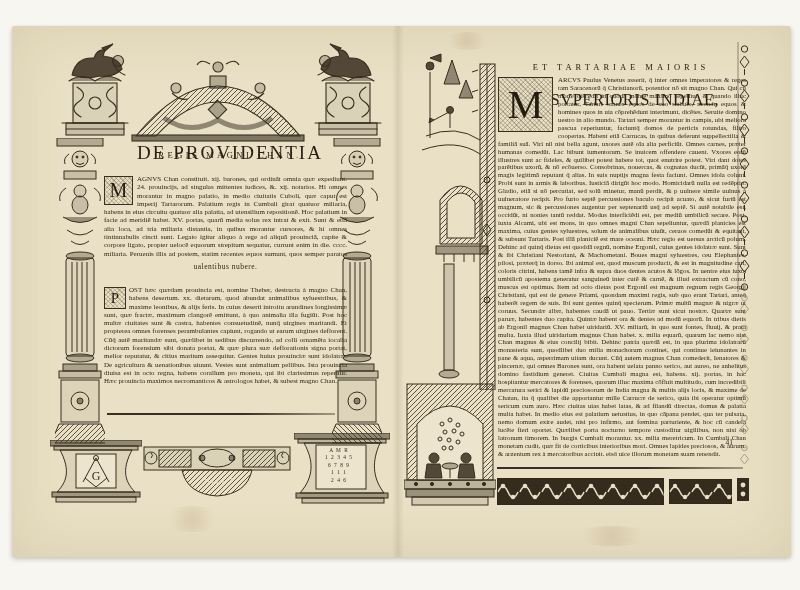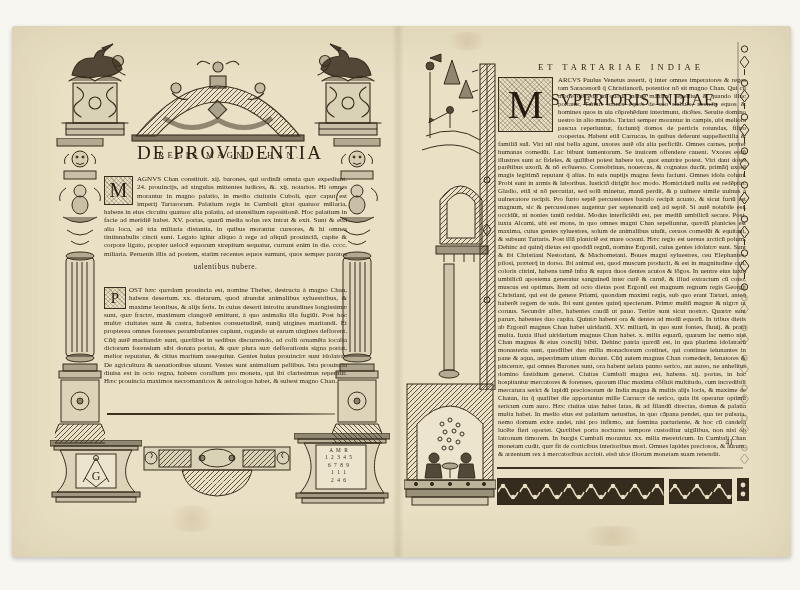--- a/index.html
+++ b/index.html
@@ -268,21 +268,21 @@
     <rect x="44" y="214" width="10" height="106" fill="rgba(56,46,31,.15)"></rect>
     <ellipse cx="49" cy="324" rx="10" ry="4" fill="rgba(56,46,31,.3)"></ellipse>
     <circle cx="87" cy="130" r="3"></circle>
           <circle cx="87" cy="250" r="3"></circle>
     <path d="M83,180 l4,6 4,-6 -4,-6 z"></path>
     <path d="M78,20 l-6,2 M78,40 l-6,2 M78,60 l-6,2"></path>
    </g>
   </svg>
 
   <div class="txt rt1" style="left:485px;top:16px;width:248px;">TA·SVPERIORIS INDIAE,</div>
-  <div class="txt rt2" style="left:485px;top:36px;width:248px;">ET TARTARIAE INDIAE</div>
+  <div class="txt rt2" style="left:485px;top:36px;width:248px;">ET TARTARIAE MAIORIS</div>
 
   <div class="txt rbody" style="left:486px;top:50px;width:248px;height:380px;">
     <span class="dc dc3">M</span><span>ARCVS Paulus Venetus asserit, q̄ inter omnes imperatores &amp; reges tam Saracenorū q̄ Christianorū, potentior nō sit magno Chan. Qui cū morte discedit in quodā monte maximo sepelitur, &amp; quando illuc portatur, Tartari omnes equos de suo stabulo, necnon equos &amp; homines quos in uia cōprehēdunt interimunt, dicētes. Seruite domino uestro in alio mundo. Tartari semper morantur in campis, ubi meliora pascua reperiuntur, faciuntq̄ domos de perticis rotundas, filtro coopertas. Habent etiā Carrucas, in quibus deferunt suppellectilia &amp; familiā suā. Viri nil nisi bella agunt, uxores autē oīa alia perficiūt. Omnes carnes, præter humanas comedūt. Lac bibunt iumentorum. Se inuicem offendere cauent. Vxores eorū illustres sunt ac fideles, &amp; quilibet potest habere tot, quot enutrire potest. Viri dant dotes parētibus uxorū, &amp; nō ecōuerso. Consobrinas, nouercas, &amp; cognatas ducūt, primāq̄ uxorē magis legitimā reputant q̄ alias. In suis nuptijs magna festa faciunt. Omnes idola colunt. Probi sunt in armis &amp; laboribus. Iusticiā dirigūt hoc modo. Homicidarū nulla est redēptio. Gladio, etiā si nō percutiat, sed solū minetur, manū perdit, &amp; p uulnere simile uulnus à uulneratore recipit. Pro furto septē percussiones baculo recipit acuato, &amp; sicut furtū est magnum, sic &amp; percussiones augentur per septenariū usq̄ ad septē. Si autē notabile est, occidūt, ni nonies tantū reddat. Modus interficiēdi est, per mediū umbilicū secare. Post, iuxta Alcami, ubi est mons, in quo omnes magni Chan sepeliuntur, quædā planicies est maxima, cuius gentes syluestres, solum de animalibus uiuūt, ceruos comedūt &amp; equitant, &amp; subsunt Tartaris. Post illā planiciē est mare oceani. Hæc regio est uersus arcticū polum. Dehinc ad quinq̄ dietas est quoddā regnū, nomine Ergonil, cuius gentes idolatræ sunt. Sunt &amp; ibi Christiani Nestoriani, &amp; Machometani. Boues magni syluestres, ceu Elephantes, pilosi, præterq̄ in dorso. Ibi animal est, quod muscum producit, &amp; est in magnitudine cati, coloris citrini, habens tamē infra &amp; supra duos dentes acutos &amp; lōgos. In uentre eius iuxta umbilicū apostema generatur sanguineū inter cutē &amp; carnē, &amp; illud extractum cū cono, muscus est optimus. Item ad octo dietas post Ergonil est magnum regnum regis Georgij Christiani, qui est de genere Priami, quondam maximi regis, sub quo erant Tartari, anteq̄ haberēt regem de suis. Ibi sunt gentes quinq̄ specierum. Primæ multū magnæ &amp; nigræ ut coruus. Secundæ albæ, habentes caudā ut pauo. Tertiæ sunt sicut nostræ. Quartæ sunt paruæ, habentes duo capita. Quintæ habent ora &amp; dentes ad modū equorū. In tribus dietis ab Ergonil magnus Chan habet uiridariū. XV. miliarū, in quo sunt fontes, fluuij, &amp; prata multa. Iuxta illud uiridarium magnus Chan habet. x. milia equarū, quarum lac nemo nisi Chan magnus &amp; eius concilij bibit. Dehinc patria quædā est, in qua plurima idolatrarū monasteria sunt, quodlibet duo milia monachorum continet, qui continue ieiunantes in pane &amp; aqua, asperrimam uitam ducunt. Cūq̄ autem magnus Chan comederit, Ienatores &amp; pincernæ, qui omnes Barones sunt, ora habent uelata panno serico, aut aureo, ne anhelitus domino fastidium generet. Ciuitas Cumbali magna est, habens. xij. portas, in hac hospitantur mercatores &amp; forenses, quorum illuc maxima cōfluit multitudo, cum incredibili mercatura serici &amp; lapidū preciosorum de India magna &amp; multis alijs locis, &amp; maxime de Chatan, ita q̄ qualibet die apportantur mille Carrucæ de serico, quia ibi operatur optimū sericum cum auro. Hæc ciuitas uias habet latas, &amp; ad filandū directas, domus &amp; palatia multa habet. In medio eius est palatium uetustius, in quo cāpana pendet, qua ter pulsata, nemo domum exire audet, nisi pro infirmo, aut fœmina parturiente, &amp; hoc cū candela lucēte fieri oportet. Quælibet porta nocturno tempore custoditur uigilibus, non nisi ob latronum timorem. In burgis Cumbali morantur. xx. milia meretricum. In Cumbali Chan monetam cudit, quæ fit de corticibus interioribus mori. Omnes lapides preciosos, &amp; aurum, &amp; argentum rex à mercatoribus accipit, eisq̄ uice illorum monetam suam rependit.</span>
   </div>
 
   <span class="pagenum">41</span>
   <div class="rule" style="left:485px;top:441px;width:246px;"></div>
 
   <svg class="orn" style="left:392px;top:352px;width:92px;height:128px;" viewBox="0 0 92 128">
    <defs>

